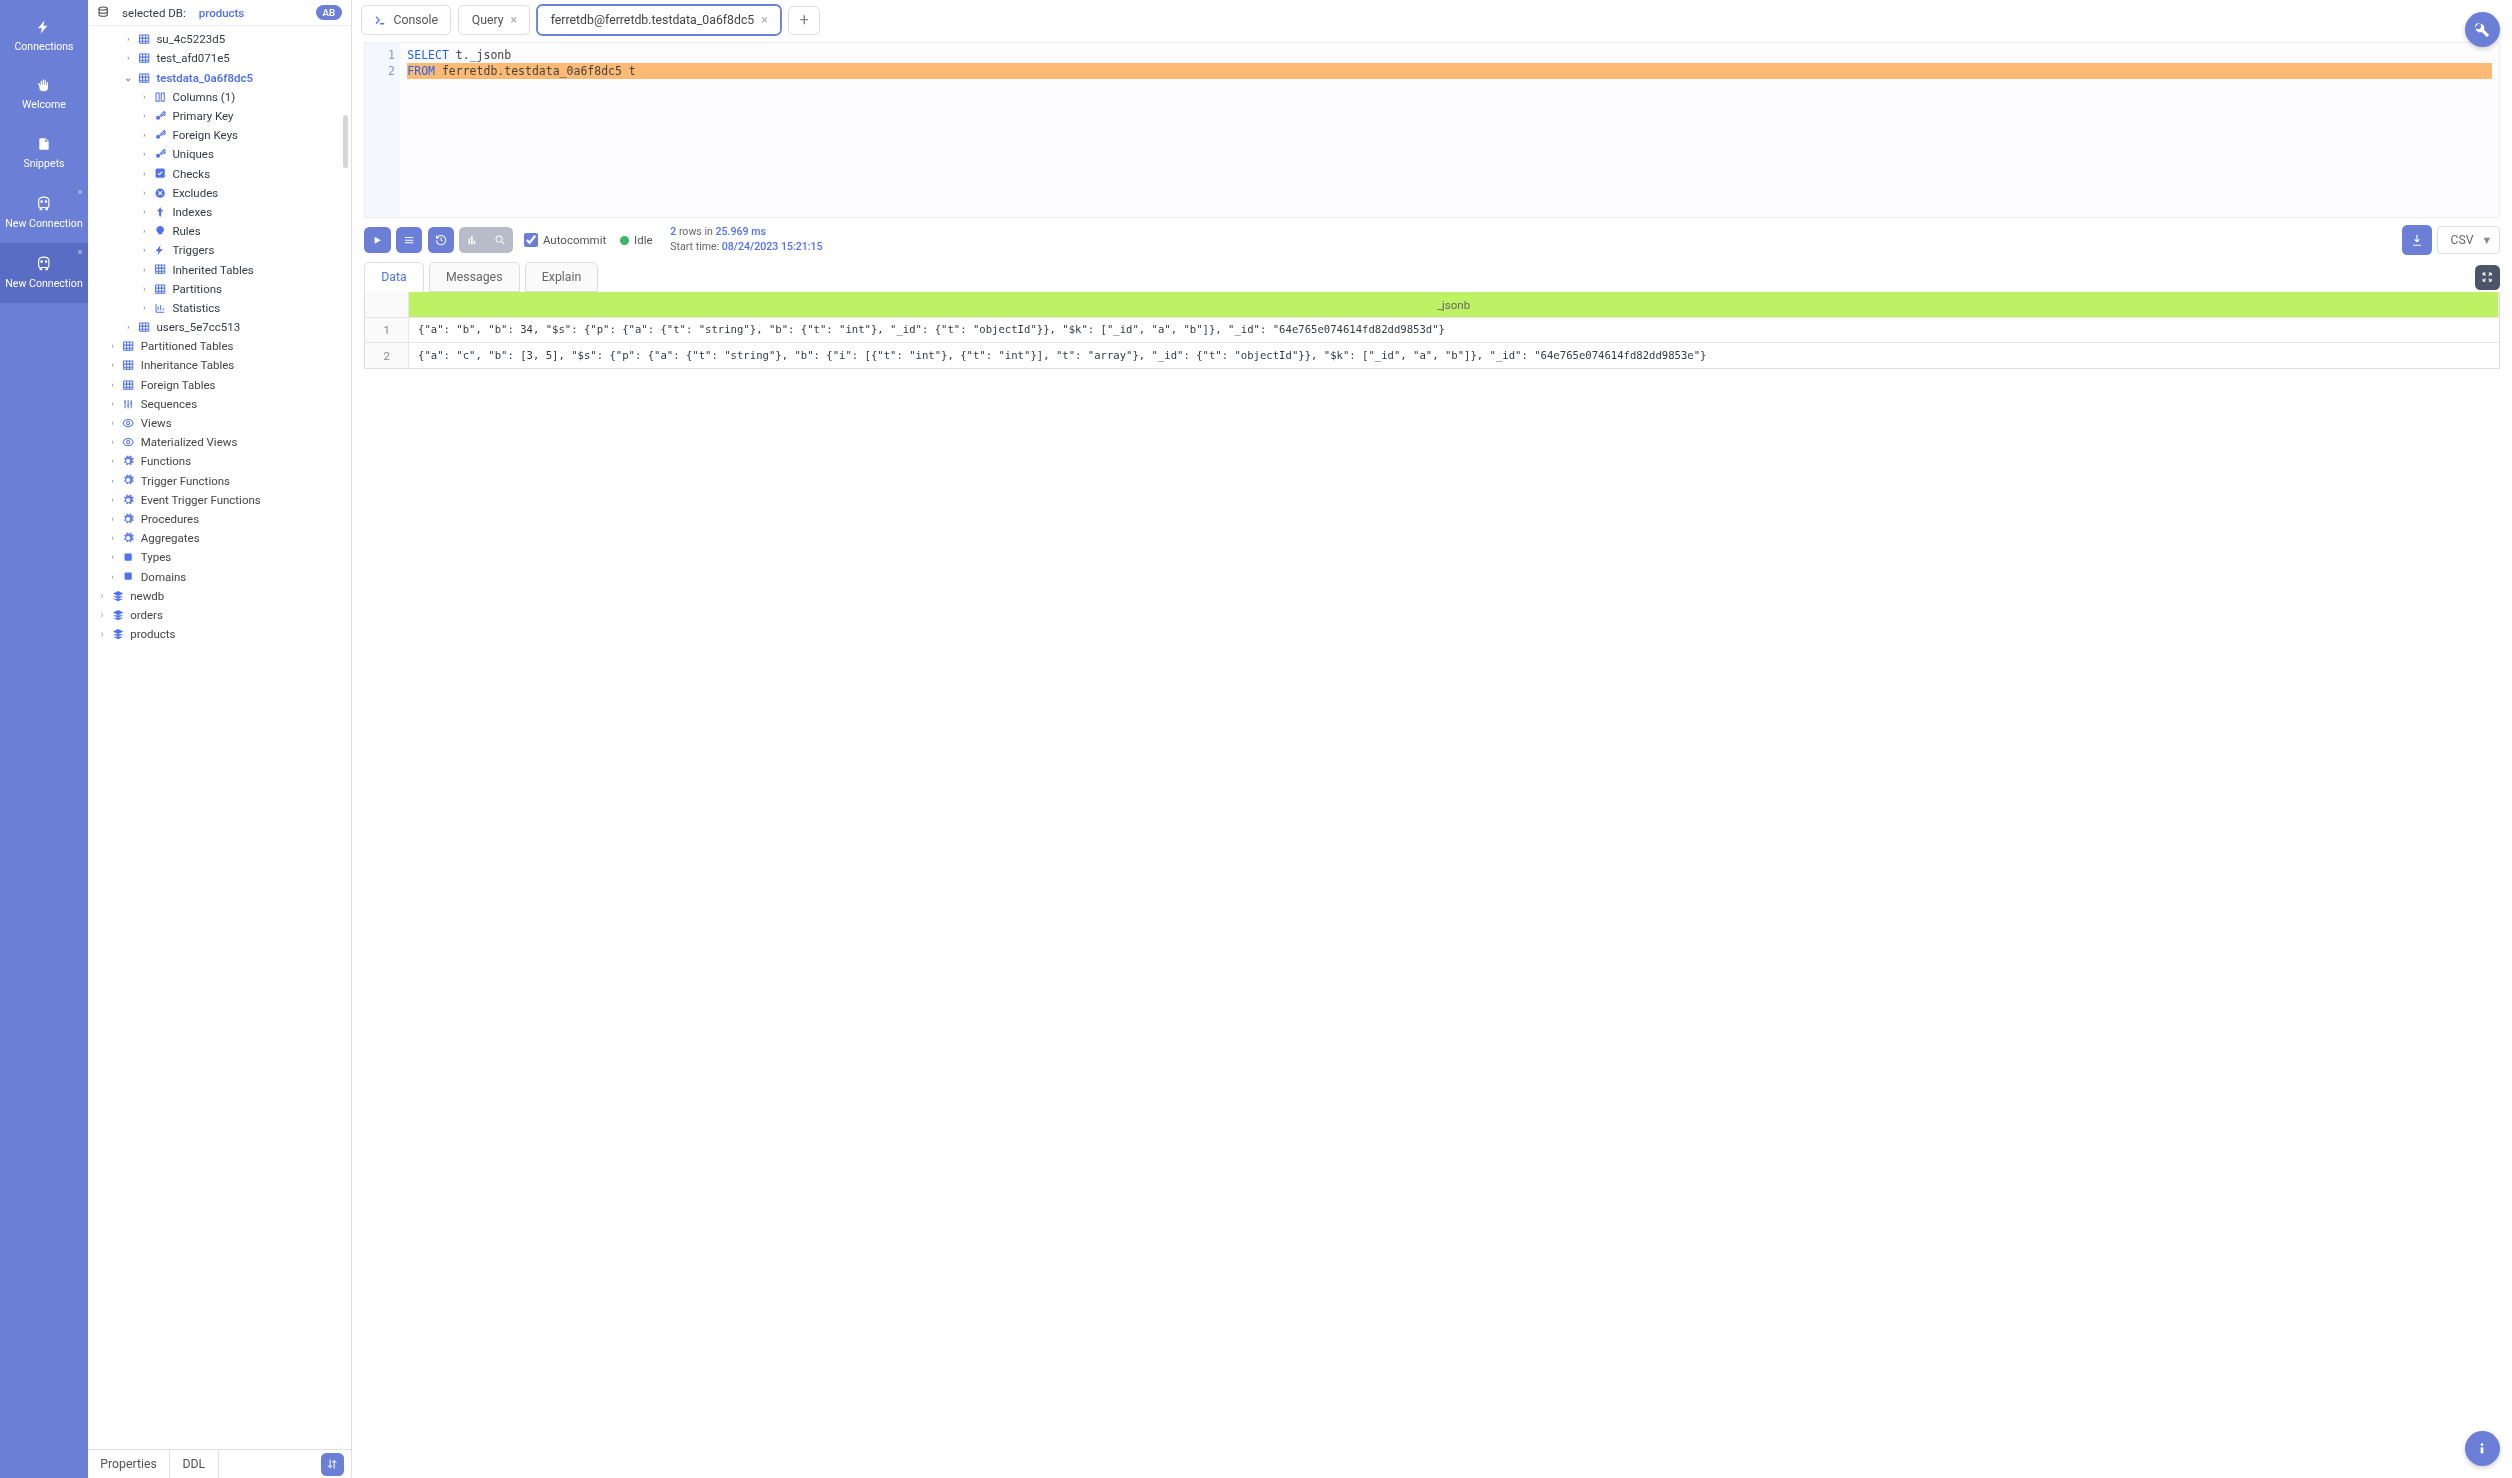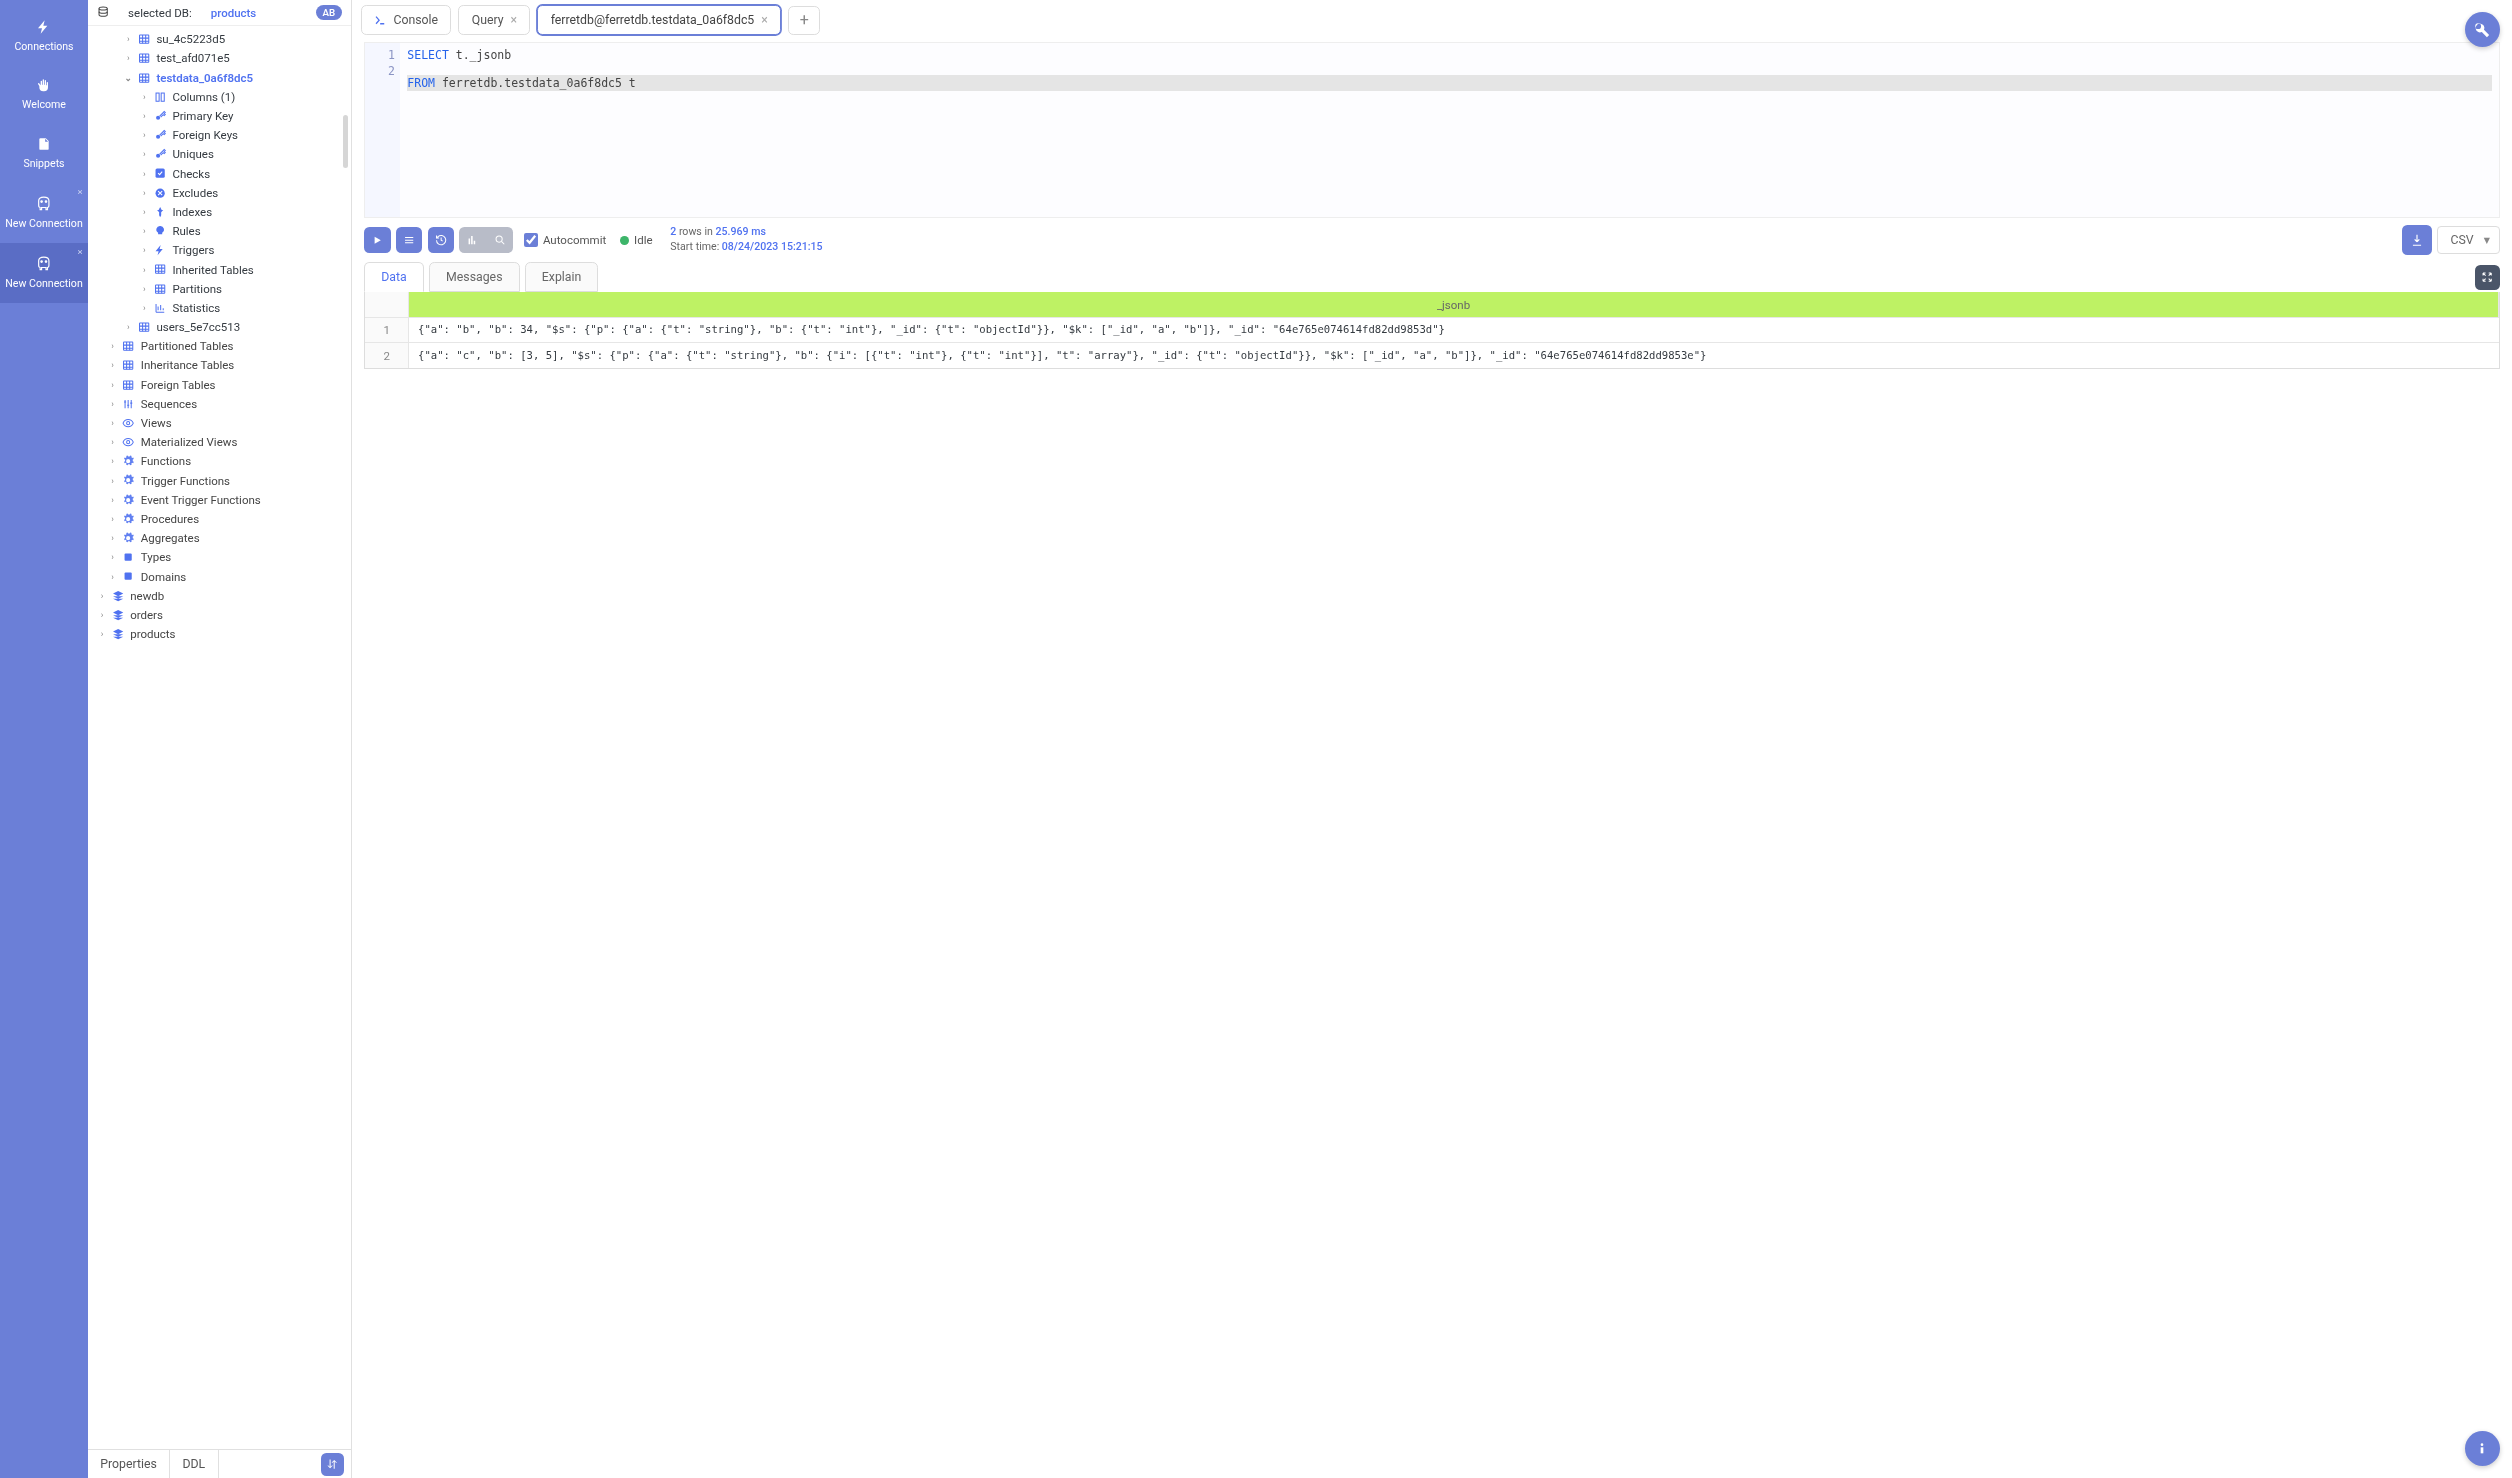--- a/index.html
+++ b/index.html
@@ -10,21 +10,21 @@
   .navbar { width: 88px; background: #6b7fd7; color: #fff; display: flex; flex-direction: column; padding-top: 7px; flex-shrink: 0; }
   .nav-item { display: flex; flex-direction: column; align-items: center; padding: 12.3px 3.5px; cursor: pointer; font-size: 10.6px; position: relative; }
   .nav-item.active { background: #5a6dc5; }
   .nav-item .icon { font-size: 16px; margin-bottom: 5.3px; }
   .nav-item .close { position: absolute; top: 3.5px; right: 5.3px; font-size: 9.7px; color: #c8d0f0; }
   .nav-item span { text-align: center; line-height: 1.2; }
   
   
   .sidebar { width: 264px; background: #fff; border-right: 0.9px solid #e0e0e0; display: flex; flex-direction: column; flex-shrink: 0; position: relative; }
   .sidebar-header { display: flex; align-items: center; justify-content: space-between; padding: 5.3px 8.8px; font-size: 11.5px; border-bottom: 0.9px solid #eee; }
-  .sidebar-header .db-label { display: flex; align-items: center; gap: 19px; }
+  .sidebar-header .db-label { display: flex; align-items: center; gap: 13px; }
   .sidebar-header .db-name { color: #5072f0; font-weight: 500; }
   .badge-btn { background: #6b7fd7; color: #fff; border-radius: 10.6px; padding: 1.8px 7px; font-size: 9.7px; font-weight:600; }
   .tree { flex: 1; overflow-y: auto; padding: 3.5px 0; font-size: 11.5px; }
   .tree-item { display: flex; align-items: center; padding: 2.6px 5.3px; cursor: pointer; white-space: nowrap; }
   .tree-item .chev { width: 10.6px; color: #888; font-size: 8.8px; margin-right: 3.5px; text-align:center;}
   .tree-item .ticon { width: 14px; height: 14px; display: inline-flex; align-items:center; justify-content:center; margin-right: 5.3px; color: #5072f0; font-size: 10.6px; }
   .tree-item.selected { color: #5072f0; font-weight: 600; }
   .tree-item.group { color: #444; }
   .indent-1 { padding-left: 35px; }
   .indent-2 { padding-left: 51px; }
@@ -45,21 +45,21 @@
   .tab.active { border-color: #6b7fd7; box-shadow: 0 0 0 0.9px #6b7fd7; color:#444;}
   .tab .close { color: #aaa; font-size: 12.3px; }
   .tab-add { padding: 5.3px 10.6px; border:0.9px solid #ddd; border-radius:5.3px; font-size:16px; color:#888; cursor:pointer; line-height:1;}
   
   .editor-wrap { display: flex; margin: 7px 12.3px 0 12.3px; border: 0.9px solid #eee; height: 176px; font-family: Menlo, Consolas, monospace; font-size: 11.5px; }
   .gutter { width: 35px; background: #f5f7ff; color: #8a94c4; text-align: right; padding: 3.5px 5.3px 3.5px 0; user-select:none;}
   .gutter div { line-height: 16px; }
   .code { flex:1; padding: 3.5px 7px; background: #fdfdff; white-space: pre; line-height:16px;}
   .kw { color: #2563eb; font-weight:500;}
   .ident { color: #444; }
-  .highlight-line { background: #e5e5e5; display: inline-block; width: 100%; margin-top: 12px; }
+  .highlight-line { background: #fdba74; display: inline-block; width: 100%; }
   
   .toolbar { display: flex; align-items: center; gap: 5.3px; padding: 7px 12.3px; }
   .btn { background: #6b7fd7; color: #fff; border: none; border-radius: 5.3px; width: 26.4px; height: 26.4px; display:flex; align-items:center; justify-content:center; cursor:pointer; font-size:11.5px;}
   .btn-group-disabled { background: #b8bcc8; display:flex; gap:0.9px; border-radius:5.3px; overflow:hidden;}
   .btn-group-disabled .b { width:26.4px; height:26.4px; display:flex; align-items:center; justify-content:center; color:#fff; font-size:11.5px;}
   .chk { display:flex; align-items:center; gap:5.3px; font-size:11.5px; color:#555; margin-left:5.3px;}
   .chk input { width:14px; height:14px; accent-color:#6b7fd7;}
   .status-idle { display:flex; align-items:center; gap:5px; color:#555; margin-left:8.8px; font-size:11.5px;}
   .dot-green { width:8.8px; height:8.8px; background:#3db56a; border-radius:50%; }
   .runinfo { margin-left: 12.3px; font-size: 10.6px; color: #666; line-height:1.4;}

